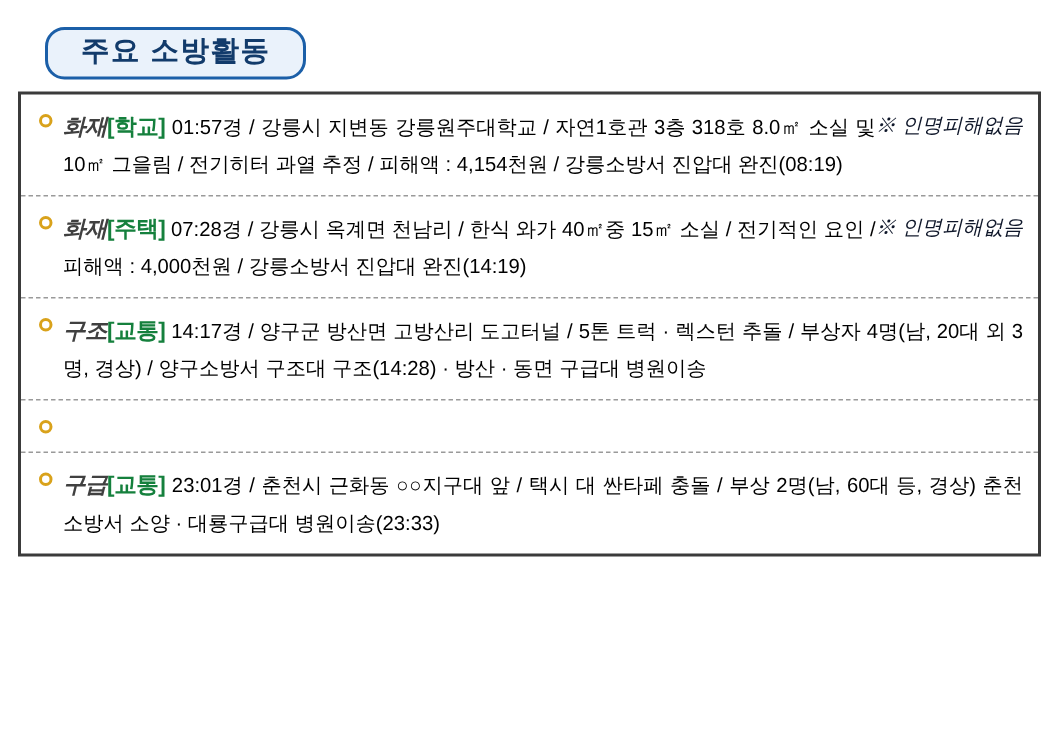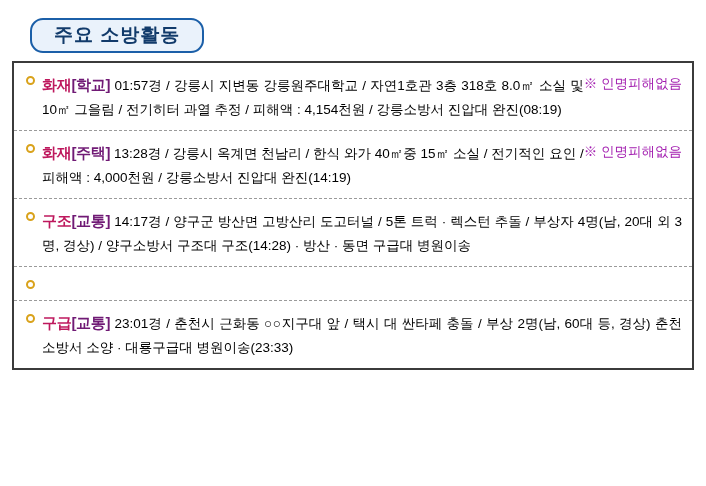--- a/index.html
+++ b/index.html
@@ -78,25 +78,26 @@
     flex: 1 1 auto;
     font-size: 13.5px;
     line-height: 1.72;
     text-align: justify;
   }
   .cat {
     font-weight: bold;
     font-size: 15px;
     letter-spacing: -0.3px;
   }
-  .cat .kind { color: #be185d; }
-  .cat .sub  { color: #701a75; margin-top: 16px; }
+  .cat .kind { color: #404040; font-style: italic; }
+  .cat .sub  { color: #15803d; margin-top: 16px; }
   .note {
     float: right;
-    color: #a21caf;
+    color: #0f172a;
+    font-style: italic;
   }
   .seg { white-space: normal; }
   .clearfix::after {
     content: "";
     display: block;
     clear: both;
   }
 </style>
 </head>
 <body>
@@ -116,21 +117,21 @@
         <span class="cat"><span class="kind">화재</span><span class="sub">[학교]</span></span>
         <span class="seg">01:57경 / 강릉시 지변동 강릉원주대학교 / 자연1호관 3층 318호 8.0㎡ 소실 및 10㎡ 그을림 / 전기히터 과열 추정 / 피해액 : 4,154천원 / 강릉소방서 진압대 완진(08:19)</span>
       </div>
     </div>
 
     <div class="row">
       <div class="bullet"><span></span></div>
       <div class="content clearfix">
         <span class="note">※ 인명피해없음</span>
         <span class="cat"><span class="kind">화재</span><span class="sub">[주택]</span></span>
-        <span class="seg">13:28경 / 강릉시 옥계면 천남리 / 한식 와가 40㎡중 15㎡ 소실 / 전기적인 요인 / 피해액 : 4,000천원 / 강릉소방서 진압대 완진(14:19)</span>
+        <span class="seg">07:28경 / 강릉시 옥계면 천남리 / 한식 와가 40㎡중 15㎡ 소실 / 전기적인 요인 / 피해액 : 4,000천원 / 강릉소방서 진압대 완진(14:19)</span>
       </div>
     </div>
 
     <div class="row">
       <div class="bullet"><span></span></div>
       <div class="content clearfix">
         <span class="note"></span>
         <span class="cat"><span class="kind">구조</span><span class="sub">[교통]</span></span>
         <span class="seg">14:17경 / 양구군 방산면 고방산리 도고터널 / 5톤 트럭 · 렉스턴 추돌 / 부상자 4명(남, 20대 외 3명, 경상) / 양구소방서 구조대 구조(14:28) · 방산 · 동면 구급대 병원이송</span>
       </div>

